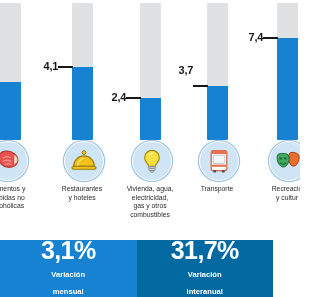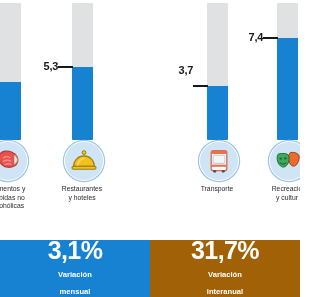--- a/index.html
+++ b/index.html
@@ -40,24 +40,24 @@
   .icon-wrap svg{display:block;}
 
   
   .caption{
     position:absolute;
     font-size:6.8px;line-height:8.6px;color:#2b2b2b;
     text-align:center;white-space:pre-line;
   }
 
   
-  #summary{position:absolute;left:0;top:240px;width:300px;height:57px;display:flex;}
+  #summary{position:absolute;left:0;top:240px;width:273px;height:57px;display:flex;}
   .panel{flex:1 1 50%;display:flex;flex-direction:column;align-items:center;justify-content:center;color:#ffffff;}
   .panel.blue{background:#1781d2;}
-  .panel.orange{background:#a16207;}
+  .panel.orange{background:#0369a1;}
   .pct{font-size:25px;font-weight:bold;letter-spacing:-0.6px;line-height:1;margin-bottom:3px;}
   .plabel{font-size:7.6px;font-weight:bold;line-height:17px;text-align:center;white-space:pre-line;}
 
   .sep{position:absolute;left:0;top:234px;width:300px;height:6px;background:#ffffff;}
 </style>
 </head>
 <body>
 
 <div id="stage">
 
@@ -79,33 +79,53 @@
       <div class="caption" style="left:-10px;width:52px;top:185px;">limentos y
 ebidas no
 cohólicas</div>
     </div>
 
     <div class="col" style="left:72px;width:21px;">
       <div class="track">
         <div class="fill" style="top:64px;bottom:0;"></div>
       </div>
       <div class="leader" style="left:-14px;width:15px;top:66px;"></div>
-      <div class="vlabel" style="left:-46px;width:32px;top:60px;">5,3</div>
+      <div class="vlabel" style="left:-46px;width:32px;top:60px;">4,1</div>
       <div class="icon-wrap" style="left:-8px;top:141px;">
         <svg width="28" height="28" viewBox="0 0 28 28">
           <circle cx="14" cy="5.6" r="1.9" fill="#f2c21a" stroke="#9a7b10" stroke-width="1"></circle>
           <path d="M3.6 19.4C3.6 13.6 8.3 8.9 14 8.9s10.4 4.7 10.4 10.5z" fill="#f2c21a" stroke="#9a7b10" stroke-width="1.1"></path>
           <path d="M7.6 18.8c.3-4 3.3-7.1 6.4-7.4" stroke="#f8dd72" stroke-width="1.4" fill="none" stroke-linecap="round"></path>
           <rect x="2" y="19.2" width="24" height="3.1" rx="1.5" fill="#f2c21a" stroke="#9a7b10" stroke-width="1.1"></rect>
         </svg>
       </div>
       <div class="caption" style="left:-26px;width:72px;top:185px;">Restaurantes
 y hoteles</div>
     </div>
 
+    <div class="col" style="left:140px;width:21px;">
+      <div class="track">
+        <div class="fill" style="top:95px;bottom:0;"></div>
+      </div>
+      <div class="leader" style="left:-14px;width:15px;top:97px;"></div>
+      <div class="vlabel" style="left:-46px;width:32px;top:91px;">2,4</div>
+      <div class="icon-wrap" style="left:-8px;top:141px;">
+        <svg width="28" height="28" viewBox="0 0 28 28">
+          <path d="M14 3.4c-4.3 0-7.4 3.2-7.4 7.2 0 2.9 1.6 4.6 2.8 6 .8 1 1.2 1.7 1.2 2.6h6.8c0-.9.4-1.6 1.2-2.6 1.2-1.4 2.8-3.1 2.8-6 0-4-3.1-7.2-7.4-7.2z" fill="#f7df3f" stroke="#9a8b10" stroke-width="1.1"></path>
+          <path d="M11.3 8.2c.8-1.4 2.3-2.2 3.9-2.1" stroke="#fdf3a0" stroke-width="1.4" fill="none" stroke-linecap="round"></path>
+          <rect x="10.3" y="19.4" width="7.4" height="1.9" rx="0.7" fill="#cfcfcf" stroke="#8a8a8a" stroke-width="0.9"></rect>
+          <rect x="10.8" y="21.6" width="6.4" height="1.8" rx="0.7" fill="#cfcfcf" stroke="#8a8a8a" stroke-width="0.9"></rect>
+          <path d="M12.2 23.8h3.6c-.2 1.1-1 1.7-1.8 1.7s-1.6-.6-1.8-1.7z" fill="#cfcfcf" stroke="#8a8a8a" stroke-width="0.9"></path>
+        </svg>
+      </div>
+      <div class="caption" style="left:-28px;width:76px;top:185px;">Vivienda, agua,
+electricidad,
+gas y otros
+combustibles</div>
+    </div>
 
     <div class="col" style="left:207px;width:21px;">
       <div class="track">
         <div class="fill" style="top:83px;bottom:0;"></div>
       </div>
       <div class="leader" style="left:-14px;width:15px;top:85px;"></div>
       <div class="vlabel" style="left:-46px;width:32px;top:64px;">3,7</div>
       <div class="icon-wrap" style="left:-8px;top:141px;">
         <svg width="28" height="28" viewBox="0 0 28 28">
           <rect x="6.2" y="3.6" width="15.6" height="20" rx="2.2" fill="#ffffff" stroke="#d9694a" stroke-width="1.3"></rect>

